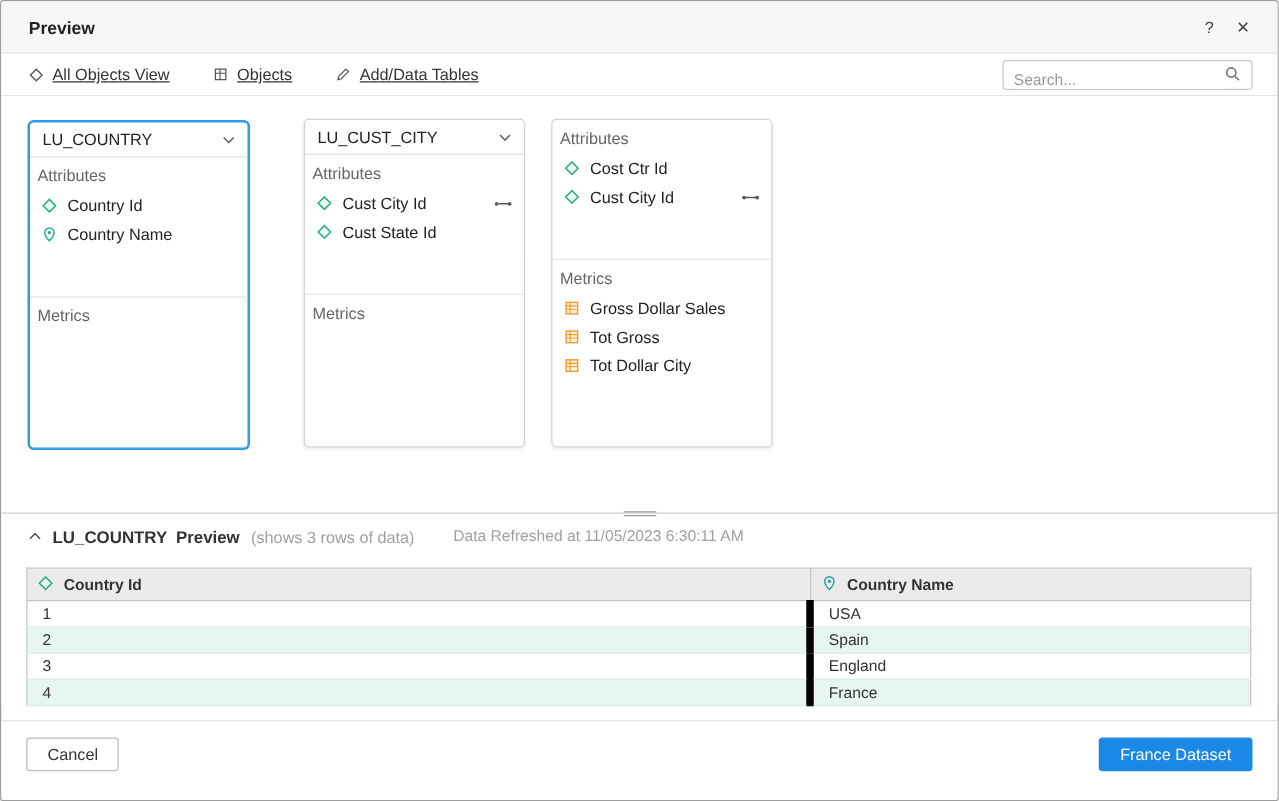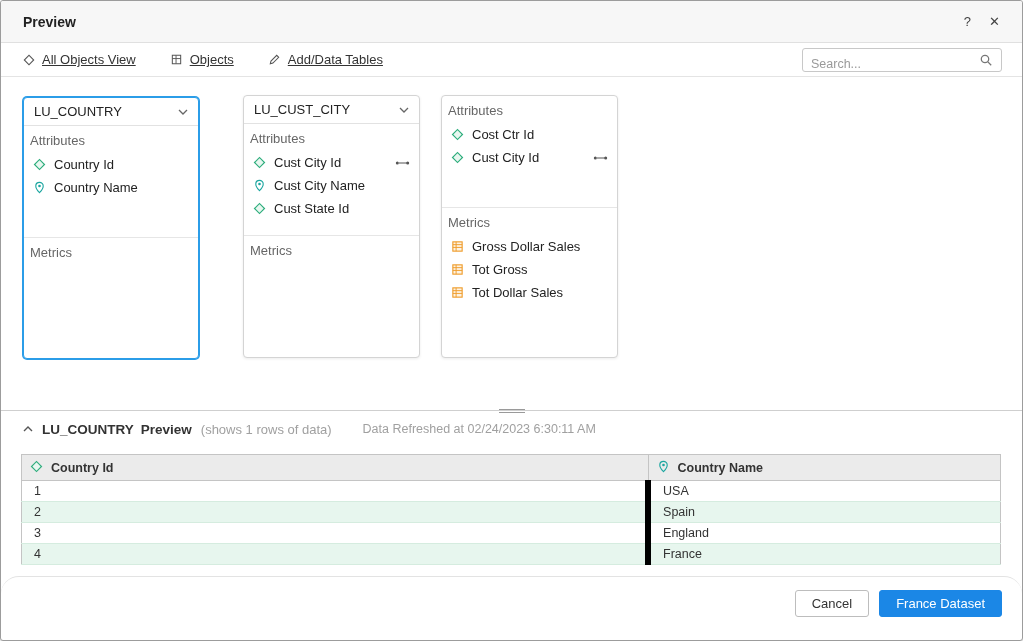--- a/index.html
+++ b/index.html
@@ -151,25 +151,24 @@
   .preview-table tr.even td { background: #ffffff; }
   .preview-table tr.odd td { background: #e7f6ee; }
   .col-id { width: 64%; }
   .col-name { width: 36%; }
 
   
   .footer {
     margin-top: auto;
     flex: 0 0 64px;
     border-top: 1px solid #e3e3e3;
-    display: flex; align-items: flex-start; justify-content: flex-end;
+    display: flex; align-items: flex-start; justify-content: space-between;
     gap: 10px;
     padding: 13px 20px 0 20px;
     background: #fff;
-    border-radius: 18px;
   }
   .btn {
     height: 27px;
     padding: 0 16px;
     font-size: 13px;
     border-radius: 3px;
     cursor: pointer;
     font-family: "Liberation Sans", sans-serif;
   }
   .btn-secondary { background: #fff; border: 1px solid #bdbdbd; color: #333; }
@@ -283,29 +282,20 @@
               <svg width="15" height="8" viewBox="0 0 15 8">
                 <circle cx="2.3" cy="4" r="1.5" fill="#555"></circle>
                 <line x1="3.8" y1="4" x2="12" y2="4" stroke="#555" stroke-width="1.2"></line>
                 <circle cx="12.7" cy="4" r="1.5" fill="#555"></circle>
               </svg>
             </span>
         </div>
         <div class="item">
           <span>
               <svg width="13" height="13" viewBox="0 0 14 14">
-                <path d="M7 1.5c-2.2 0-4 1.7-4 3.9C3 8.6 7 12.5 7 12.5s4-3.9 4-7.1c0-2.2-1.8-3.9-4-3.9z" fill="none" stroke="#1ca6a0" stroke-width="1.2"></path>
-                <circle cx="7" cy="5.4" r="1.4" fill="#1ca6a0"></circle>
-              </svg>
-            </span>
-          <span class="item-label">Cust City Name</span>
-        </div>
-        <div class="item">
-          <span>
-              <svg width="13" height="13" viewBox="0 0 14 14">
                 <rect x="3.2" y="3.2" width="7.6" height="7.6" transform="rotate(45 7 7)" fill="#e8f7f0" stroke="#2fae7d" stroke-width="1.3"></rect>
               </svg>
             </span>
           <span class="item-label">Cust State Id</span>
         </div>
       </div>
       <div class="card-metrics">
         <div class="sec-label">Metrics</div>
       </div>
     </div>
@@ -363,41 +353,41 @@
         </div>
         <div class="item">
           <span>
               <svg width="13" height="13" viewBox="0 0 14 14">
                 <rect x="2" y="2" width="10" height="10" fill="#fdf3e3" stroke="#ef9b28" stroke-width="1.2"></rect>
                 <line x1="2" y1="5" x2="12" y2="5" stroke="#ef9b28"></line>
                 <line x1="2" y1="8" x2="12" y2="8" stroke="#ef9b28"></line>
                 <line x1="5.5" y1="2" x2="5.5" y2="12" stroke="#ef9b28"></line>
               </svg>
             </span>
-          <span class="item-label">Tot Dollar Sales</span>
+          <span class="item-label">Tot Dollar City</span>
         </div>
       </div>
     </div>
 
     <div class="splitter-handle">
         <i></i>
         <i></i>
       </div>
   </div>
 
   <div class="preview-header">
     <span class="collapse-btn">
       <svg width="10" height="6" viewBox="0 0 10 6">
           <polyline points="1,5 5,1 9,5" fill="none" stroke="#555" stroke-width="1.4"></polyline>
         </svg>
     </span>
     <span class="ph-strong">LU_COUNTRY</span>
     <span class="ph-strong">Preview</span>
-    <span class="ph-note">(shows 1 rows of data)</span>
-    <span class="ph-refresh">Data Refreshed at 02/24/2023 6:30:11 AM</span>
+    <span class="ph-note">(shows 3 rows of data)</span>
+    <span class="ph-refresh">Data Refreshed at 11/05/2023 6:30:11 AM</span>
   </div>
 
   <div class="table-wrap">
     <table class="preview-table">
       <colgroup>
           <col class="col-id">
           <col class="col-name">
         </colgroup>
       <thead>
         <tr>

